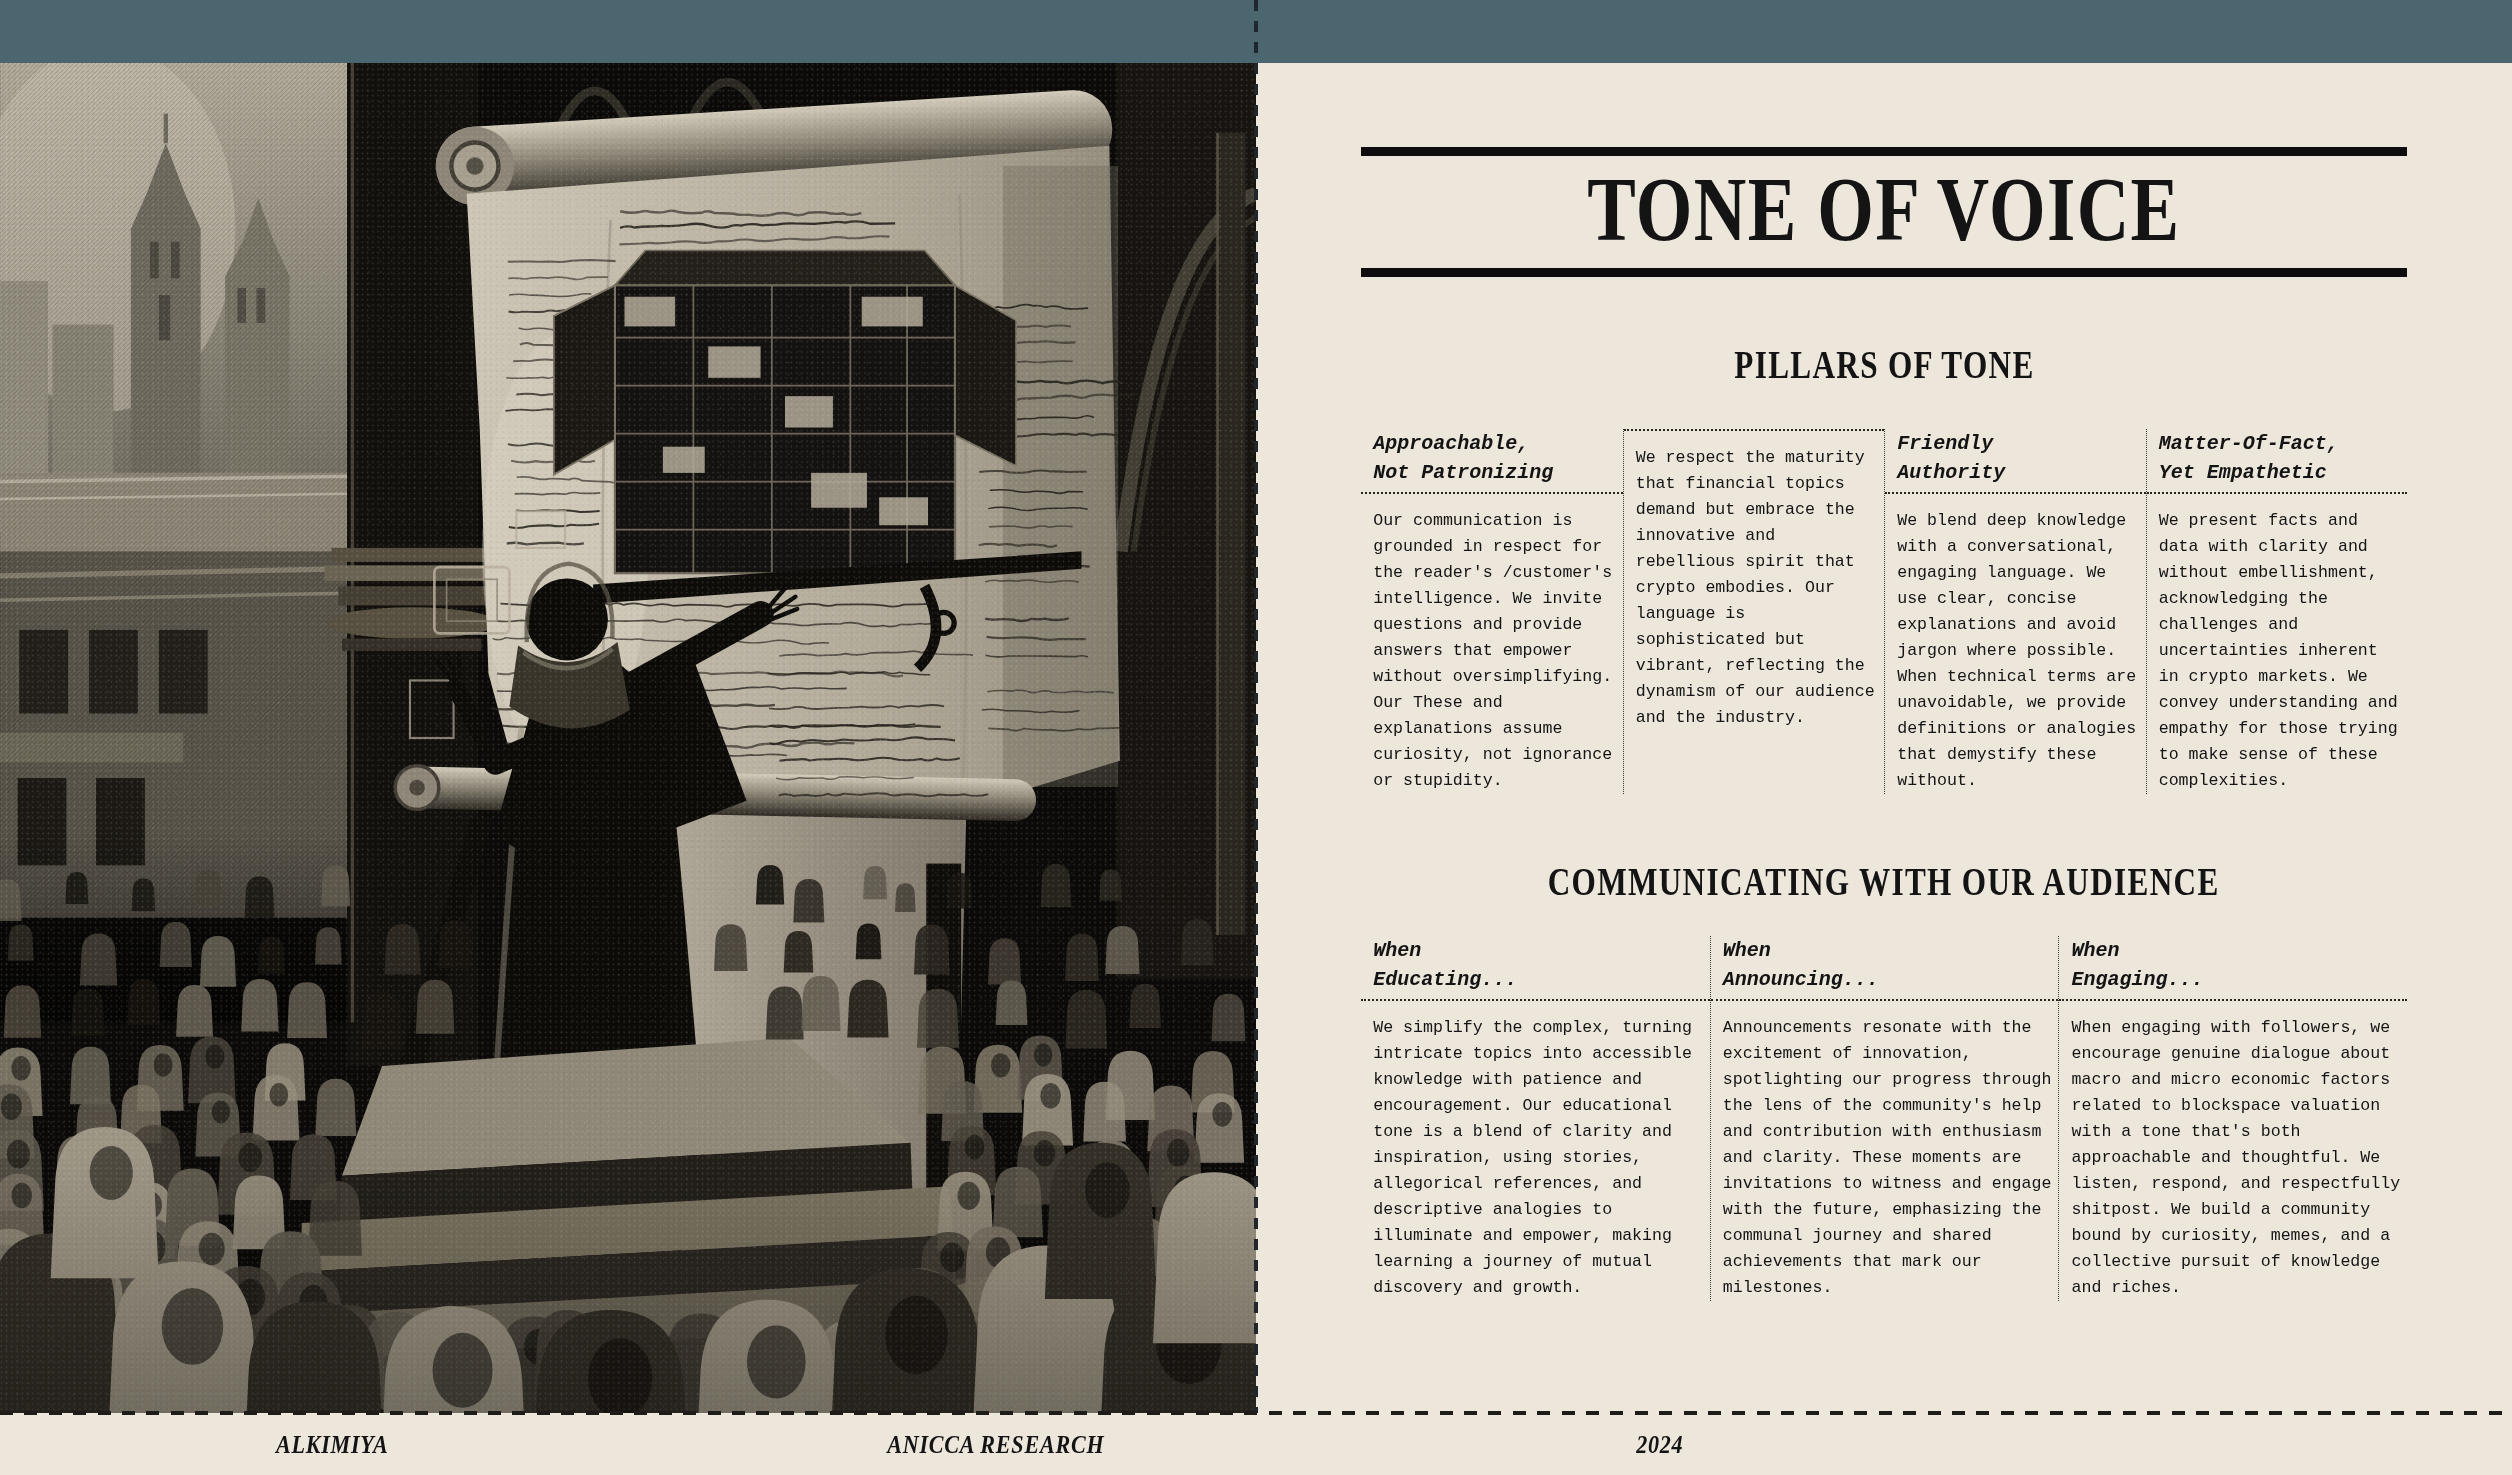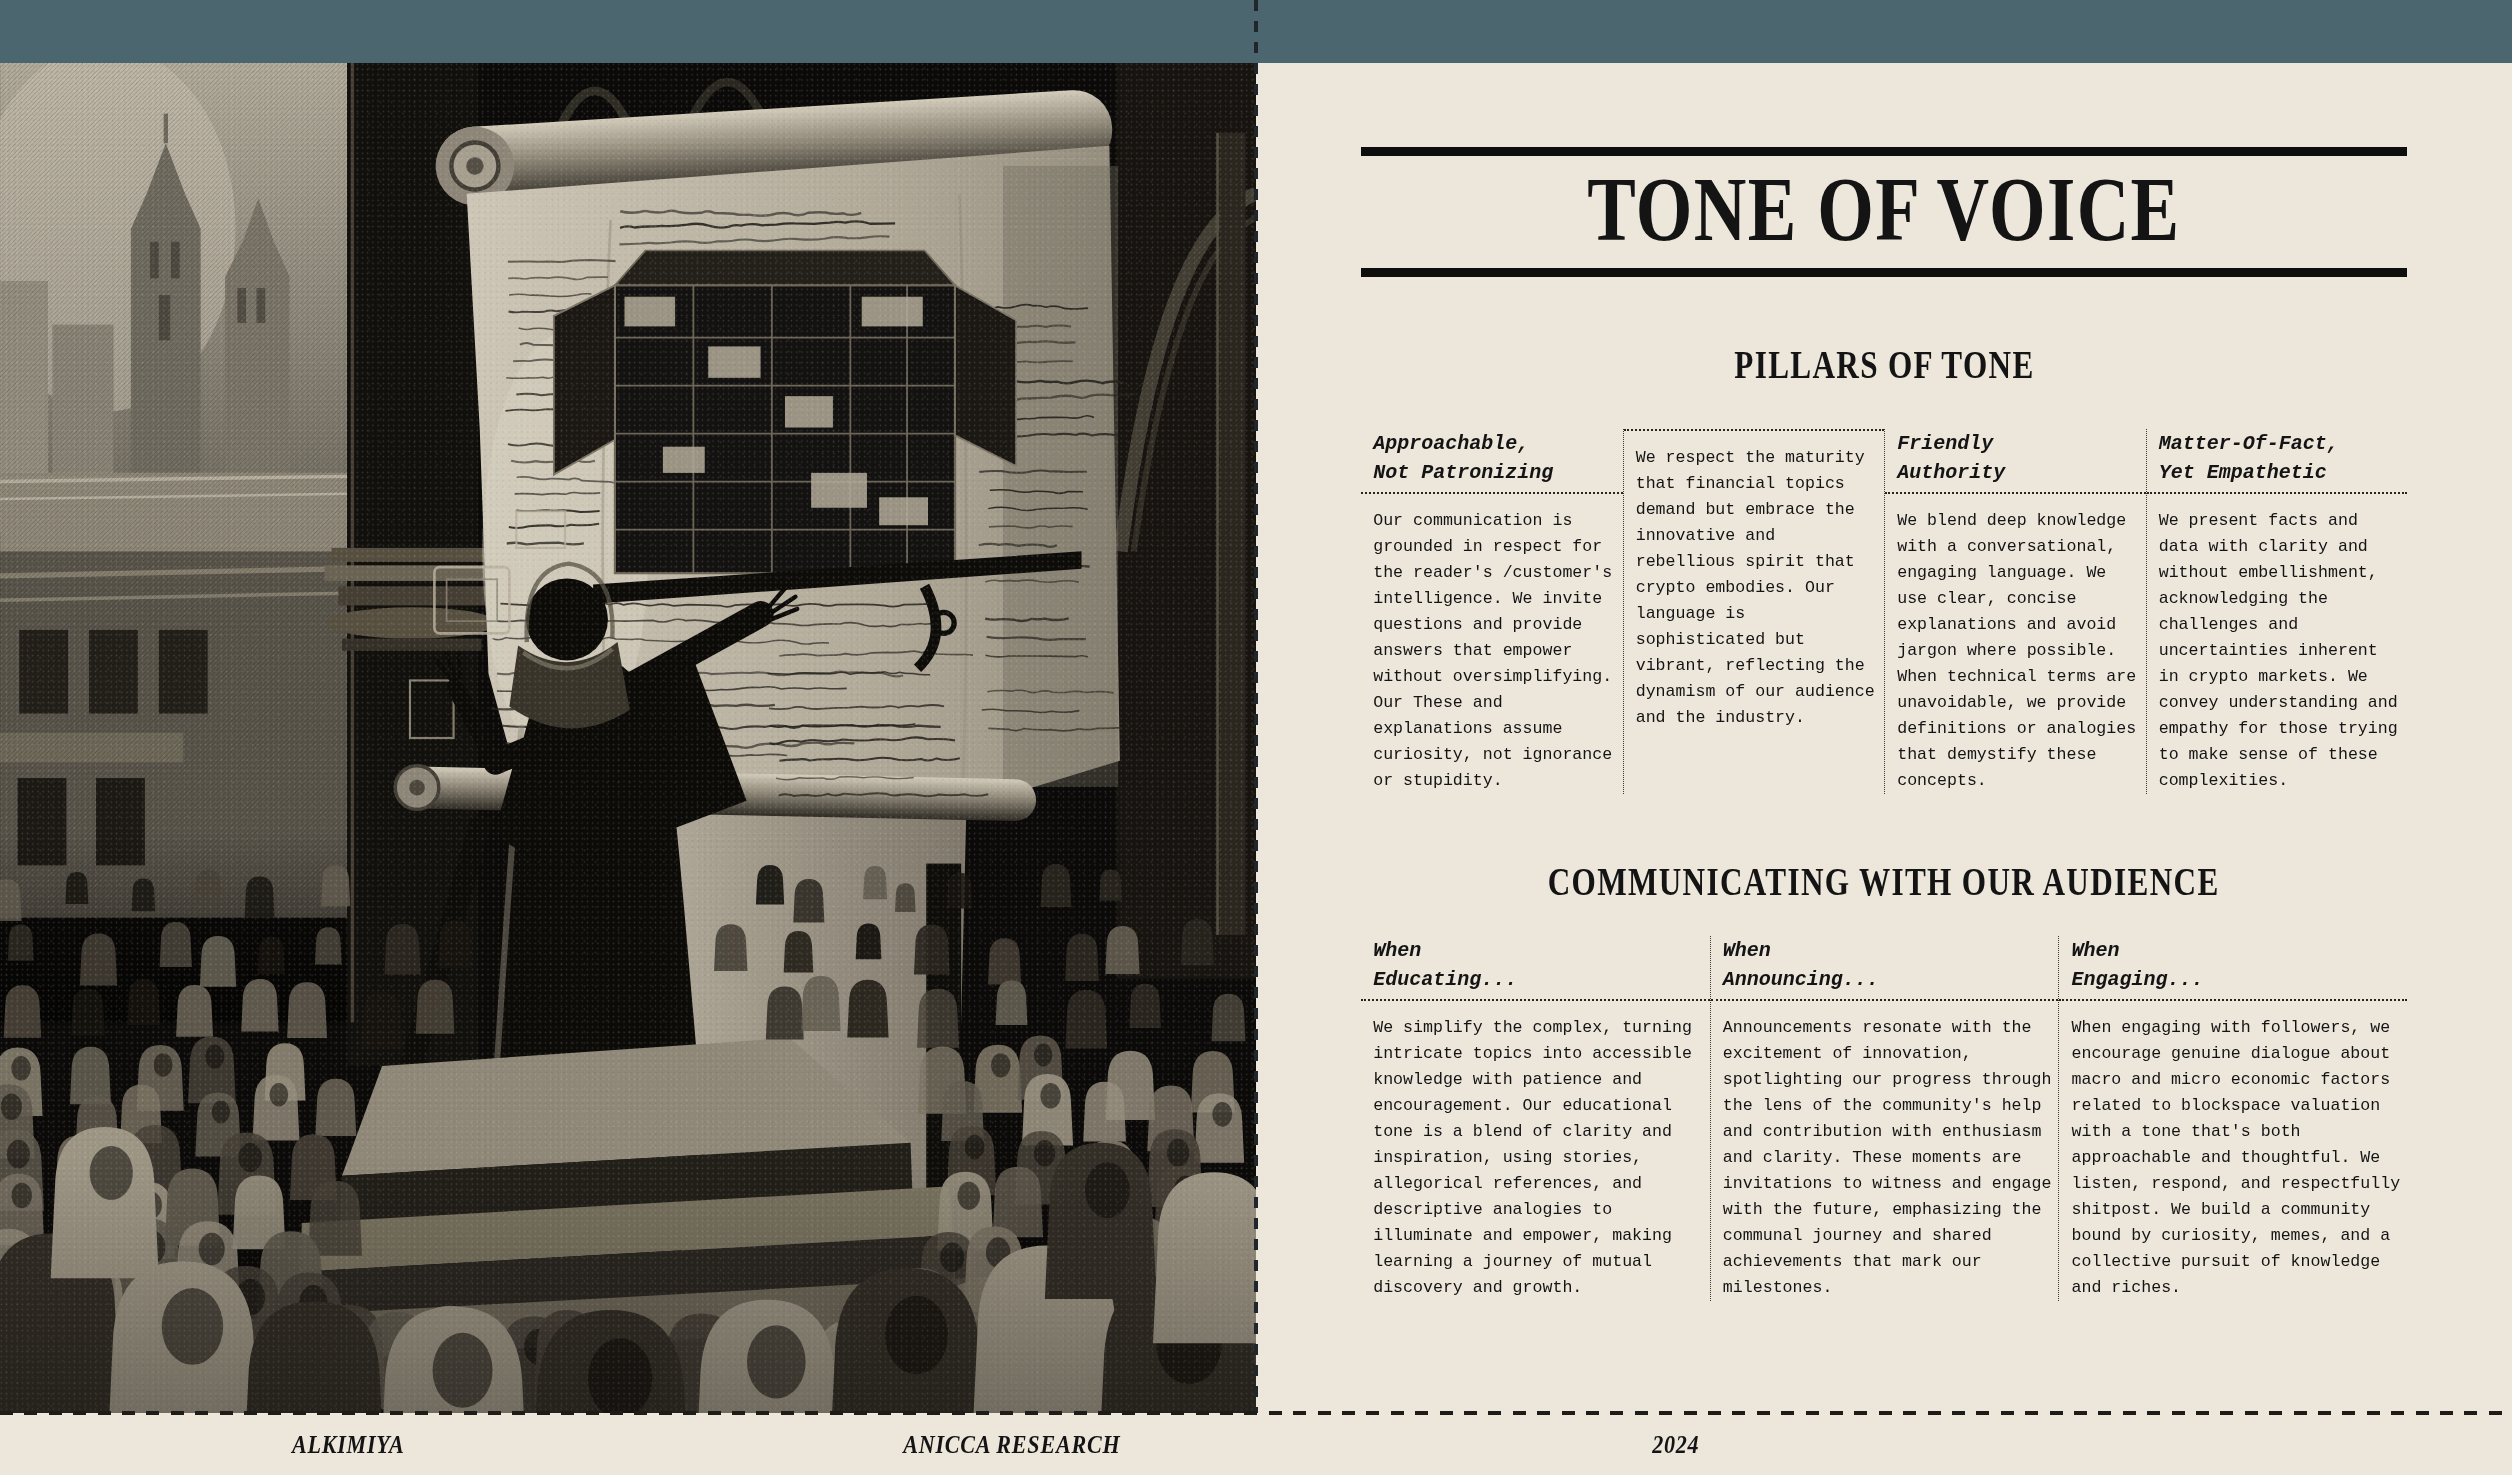--- a/index.html
+++ b/index.html
@@ -24,21 +24,21 @@
   .sec-head span{display:inline-block;transform:scaleX(0.78);transform-origin:center;}
   .sec-head.second{}
   .colgrid{display:grid;margin-top:44px;}
   .colgrid.four{grid-template-columns:repeat(4,1fr);}
   .colgrid.three{grid-template-columns:repeat(3,1fr);margin-top:14px;}
   .col{border-left:1.7px dotted #3a3832;min-width:0;}
   .col:first-child{border-left:none;}
   .col-head{font-family:"Liberation Mono",monospace;font-style:italic;font-weight:700;font-size:20px;line-height:29px;height:58px;padding:0 5.2px 5.2px 12.2px;white-space:pre-line;}
   .dotline{border-top:2.6px dotted #26241f;margin:0;}
   .col-body{font-family:"Liberation Mono",monospace;font-size:16.6px;line-height:26px;padding:14px 5.2px 0 12.2px;}
-  .footer{position:absolute;left:16px;top:1413px;width:1992px;height:63px;display:grid;grid-template-columns:1fr 1fr 1fr;align-items:center;z-index:3;}
+  .footer{position:absolute;left:0;top:1413px;width:1992px;height:63px;display:grid;grid-template-columns:1fr 1fr 1fr;align-items:center;z-index:3;}
   .footer div{text-align:center;font-style:italic;font-weight:600;font-size:26px;letter-spacing:0.9px;}
   .footer div span{display:inline-block;transform:scaleX(0.85);}
 </style>
 </head>
 <body>
 
 <div class="band" style="background: rgb(76, 102, 111);"></div>
 
 <div class="illus">
   <svg id="engraving-svg" width="1256" height="1350" viewBox="0 0 1440 1548">
@@ -510,21 +510,21 @@
       <div class="col-body">Our communication is grounded in respect for the reader's /customer's intelligence. We invite questions and provide answers that empower without oversimplifying. Our These and explanations assume curiosity, not ignorance or stupidity.</div>
     </div>
     <div class="col">
       <div class="dotline"></div>
       <div class="col-body">We respect the maturity that financial topics demand but embrace the innovative and rebellious spirit that crypto embodies. Our language is sophisticated but vibrant, reflecting the dynamism of our audience and the industry.</div>
     </div>
     <div class="col">
       <div class="col-head">Friendly
 Authority</div>
       <div class="dotline"></div>
-      <div class="col-body">We blend deep knowledge with a conversational, engaging language. We use clear, concise explanations and avoid jargon where possible. When technical terms are unavoidable, we provide definitions or analogies that demystify these concepts.</div>
+      <div class="col-body">We blend deep knowledge with a conversational, engaging language. We use clear, concise explanations and avoid jargon where possible. When technical terms are unavoidable, we provide definitions or analogies that demystify these without.</div>
     </div>
     <div class="col">
       <div class="col-head">Matter-Of-Fact,
 Yet Empathetic</div>
       <div class="dotline"></div>
       <div class="col-body">We present facts and data with clarity and without embellishment, acknowledging the challenges and uncertainties inherent in crypto markets. We convey understanding and empathy for those trying to make sense of these complexities.</div>
     </div>
   </div>
 
   <h2 class="sec-head second"><span>COMMUNICATING WITH OUR AUDIENCE</span></h2>

